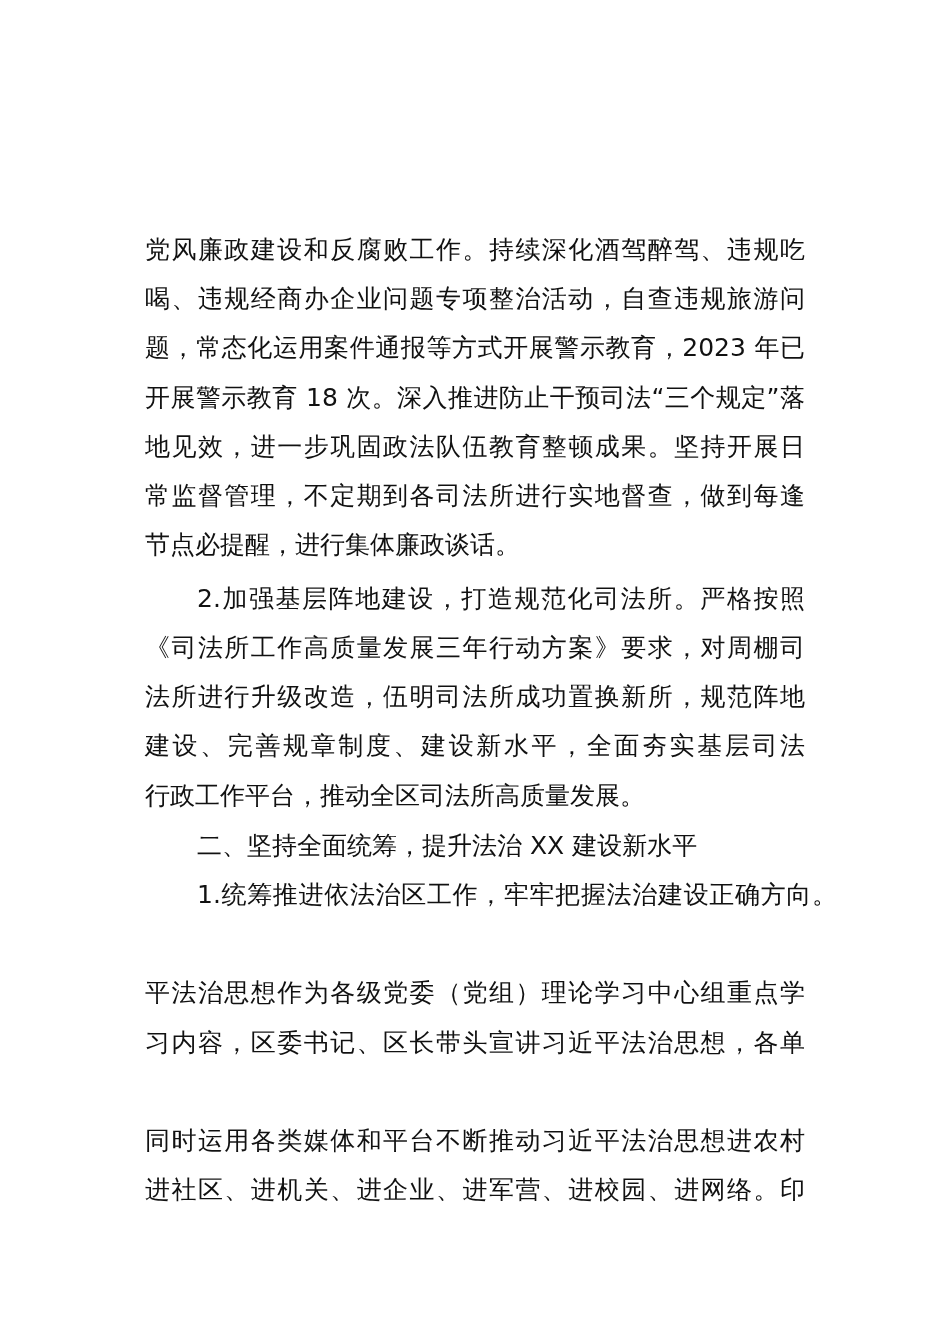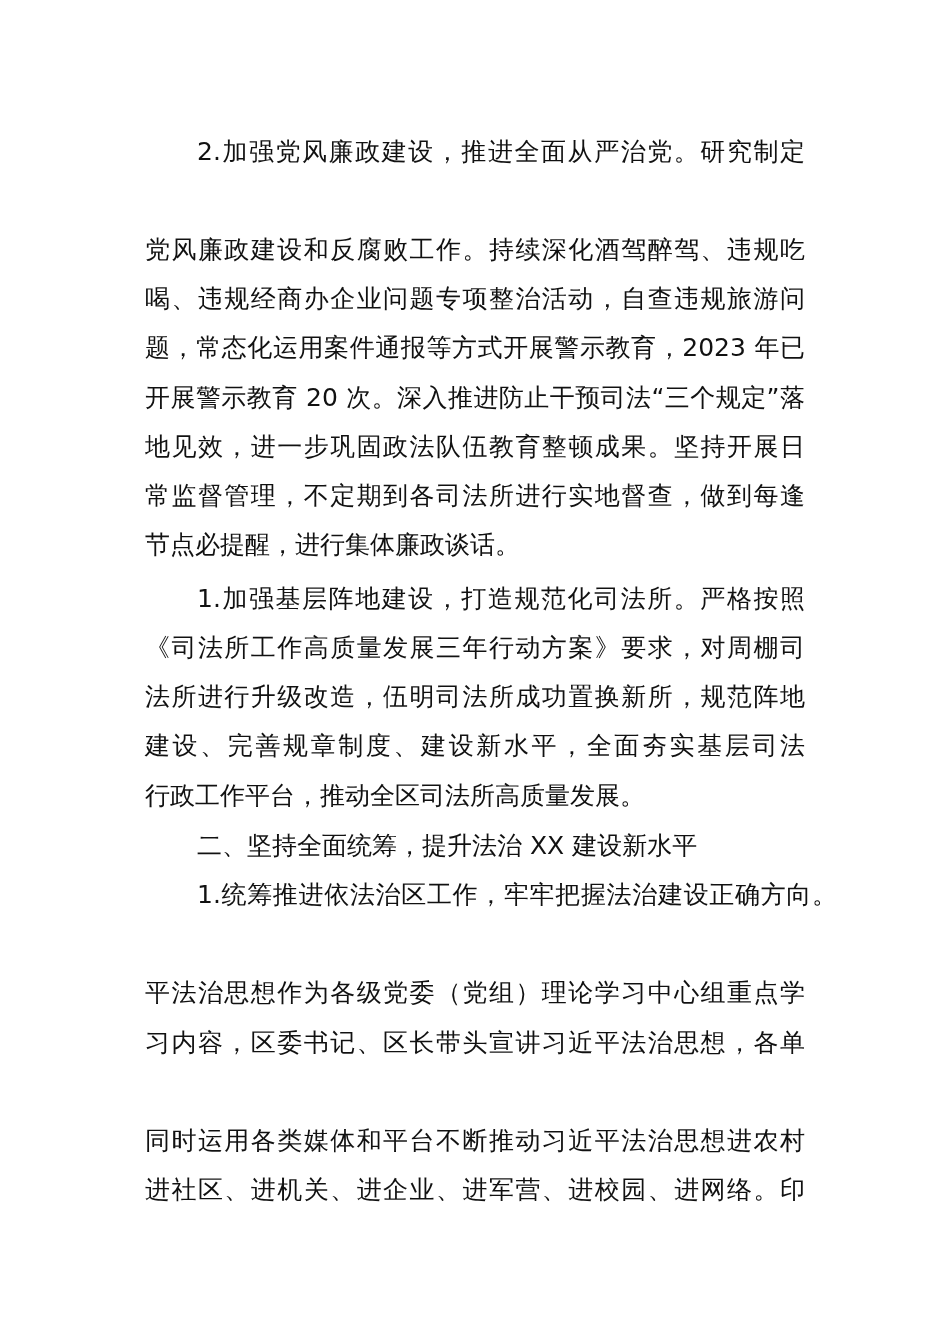--- a/index.html
+++ b/index.html
@@ -10,30 +10,29 @@
             font-size: 25px; white-space: nowrap; text-align: justify; text-align-last: justify;
             letter-spacing: 0; }
     .line.last { text-align-last: left; }
     .line.indent { left: 197px; width: 608px; }
     .line.wide { width: 690px; }
   </style>
 </head>
 <body>
 
 <div class="page">
-  <div class="line indent" style="top:135px">2.加强党风廉政建设，推进全面从严治党。研究制定</div>
   <div class="line" style="top:233px">党风廉政建设和反腐败工作。持续深化酒驾醉驾、违规吃</div>
   <div class="line" style="top:282px">喝、违规经商办企业问题专项整治活动，自查违规旅游问</div>
   <div class="line" style="top:331px">题，常态化运用案件通报等方式开展警示教育，2023 年已</div>
-  <div class="line" style="top:381px">开展警示教育 20 次。深入推进防止干预司法“三个规定”落</div>
+  <div class="line" style="top:381px">开展警示教育 18 次。深入推进防止干预司法“三个规定”落</div>
   <div class="line" style="top:430px">地见效，进一步巩固政法队伍教育整顿成果。坚持开展日</div>
   <div class="line" style="top:479px">常监督管理，不定期到各司法所进行实地督查，做到每逢</div>
   <div class="line last" style="top:528px">节点必提醒，进行集体廉政谈话。</div>
 
-  <div class="line indent" style="top:582px">1.加强基层阵地建设，打造规范化司法所。严格按照</div>
+  <div class="line indent" style="top:582px">2.加强基层阵地建设，打造规范化司法所。严格按照</div>
   <div class="line" style="top:631px">《司法所工作高质量发展三年行动方案》要求，对周棚司</div>
   <div class="line" style="top:680px">法所进行升级改造，伍明司法所成功置换新所，规范阵地</div>
   <div class="line" style="top:729px">建设、完善规章制度、建设新水平，全面夯实基层司法</div>
   <div class="line last" style="top:779px">行政工作平台，推动全区司法所高质量发展。</div>
 
   <div class="line indent last" style="top:829px">二、坚持全面统筹，提升法治 XX 建设新水平</div>
 
   <div class="line indent wide" style="top:878px; width:640px;">1.统筹推进依法治区工作，牢牢把握法治建设正确方向。</div>
   <div class="line" style="top:976px">平法治思想作为各级党委（党组）理论学习中心组重点学</div>
   <div class="line" style="top:1026px">习内容，区委书记、区长带头宣讲习近平法治思想，各单</div>

